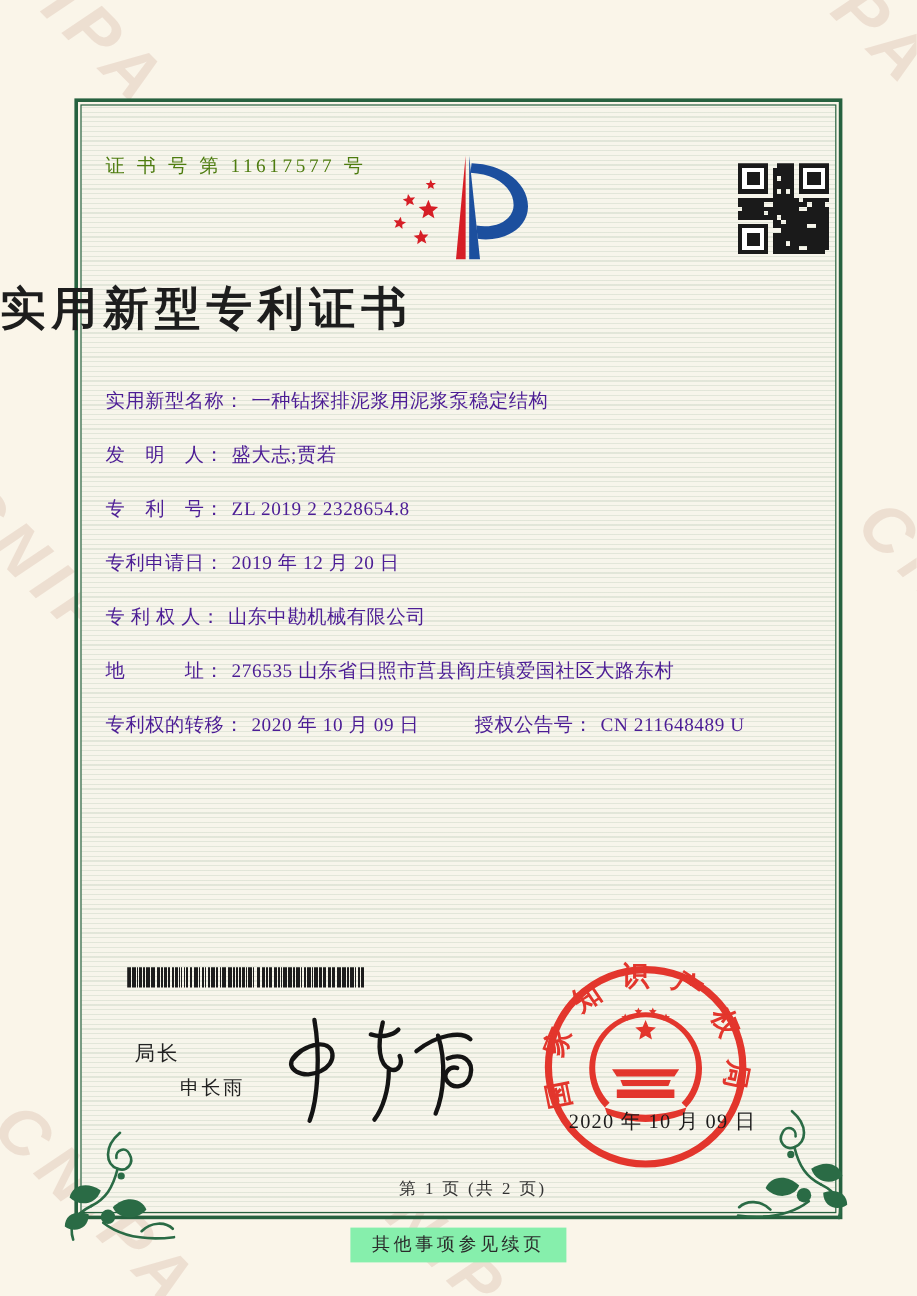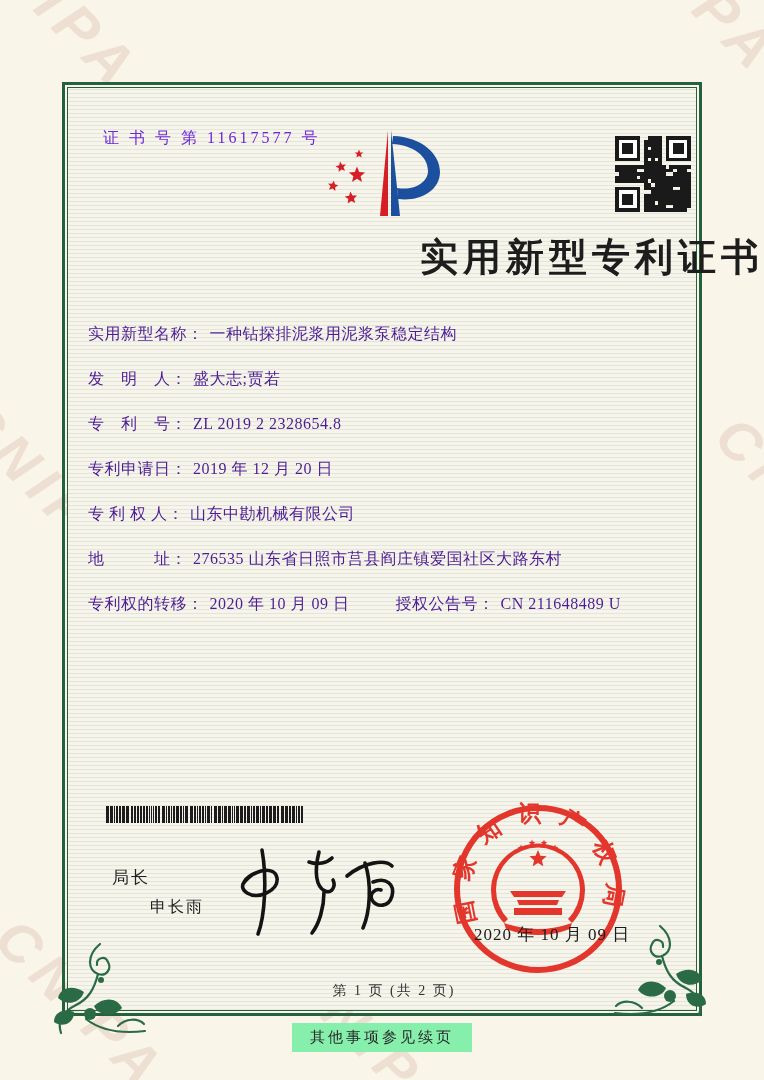--- a/index.html
+++ b/index.html
@@ -8,24 +8,24 @@
   .wm{position:absolute;font-family:"Liberation Sans","DejaVu Sans",sans-serif;
       font-weight:bold;font-style:italic;letter-spacing:9px;transform:rotate(45deg);
       color:rgba(208,172,156,0.30);white-space:nowrap;pointer-events:none;}
   .wm.inner{color:rgba(190,180,158,0.38);}
   .frame{position:absolute;left:62px;top:82px;width:640px;height:934px;
          border:3px solid #26613f;box-sizing:border-box;}
   .frame-inner{position:absolute;left:2px;top:2px;right:2px;bottom:2px;
          border:1px solid #26613f;
          background-color:#f7f5eb;
          background-image:repeating-linear-gradient(0deg,rgba(150,176,152,0.22) 0px,rgba(150,176,152,0.22) 1px,transparent 1px,transparent 4px);}
-  .cert-no{position:absolute;left:88px;top:128px;font-size:16px;letter-spacing:3px;color:#6d28d9;margin-left:15px;}
+  .cert-no{position:absolute;left:88px;top:128px;font-size:16px;letter-spacing:3px;color:#4d7c0f;}
   .logo{position:absolute;left:326px;top:124px;width:122px;height:102px;}
   .qr{position:absolute;left:615px;top:136px;width:76px;height:76px;}
-  .title{position:absolute;left:0;top:232px;width:764px;text-align:right;
+  .title{position:absolute;left:0;top:232px;width:764px;text-align:left;
          font-size:38px;font-weight:bold;letter-spacing:5px;color:#1d1d1d;}
   .field-row{position:absolute;left:88px;width:600px;font-size:16px;letter-spacing:0.5px;
          white-space:nowrap;color:#4c1d95;}
   .flabel{display:inline-block;}
   .fvalue{margin-left:6px;}
   .grant-pair{margin-left:46px;}
   .paras{position:absolute;left:88px;top:624px;width:592px;font-size:16.5px;
          line-height:27.5px;color:#2a2a2a;text-align:justify;}
   .paras p{margin:0;text-indent:2em;}
   .barcode{position:absolute;left:106px;top:806px;width:198px;height:17px;}

